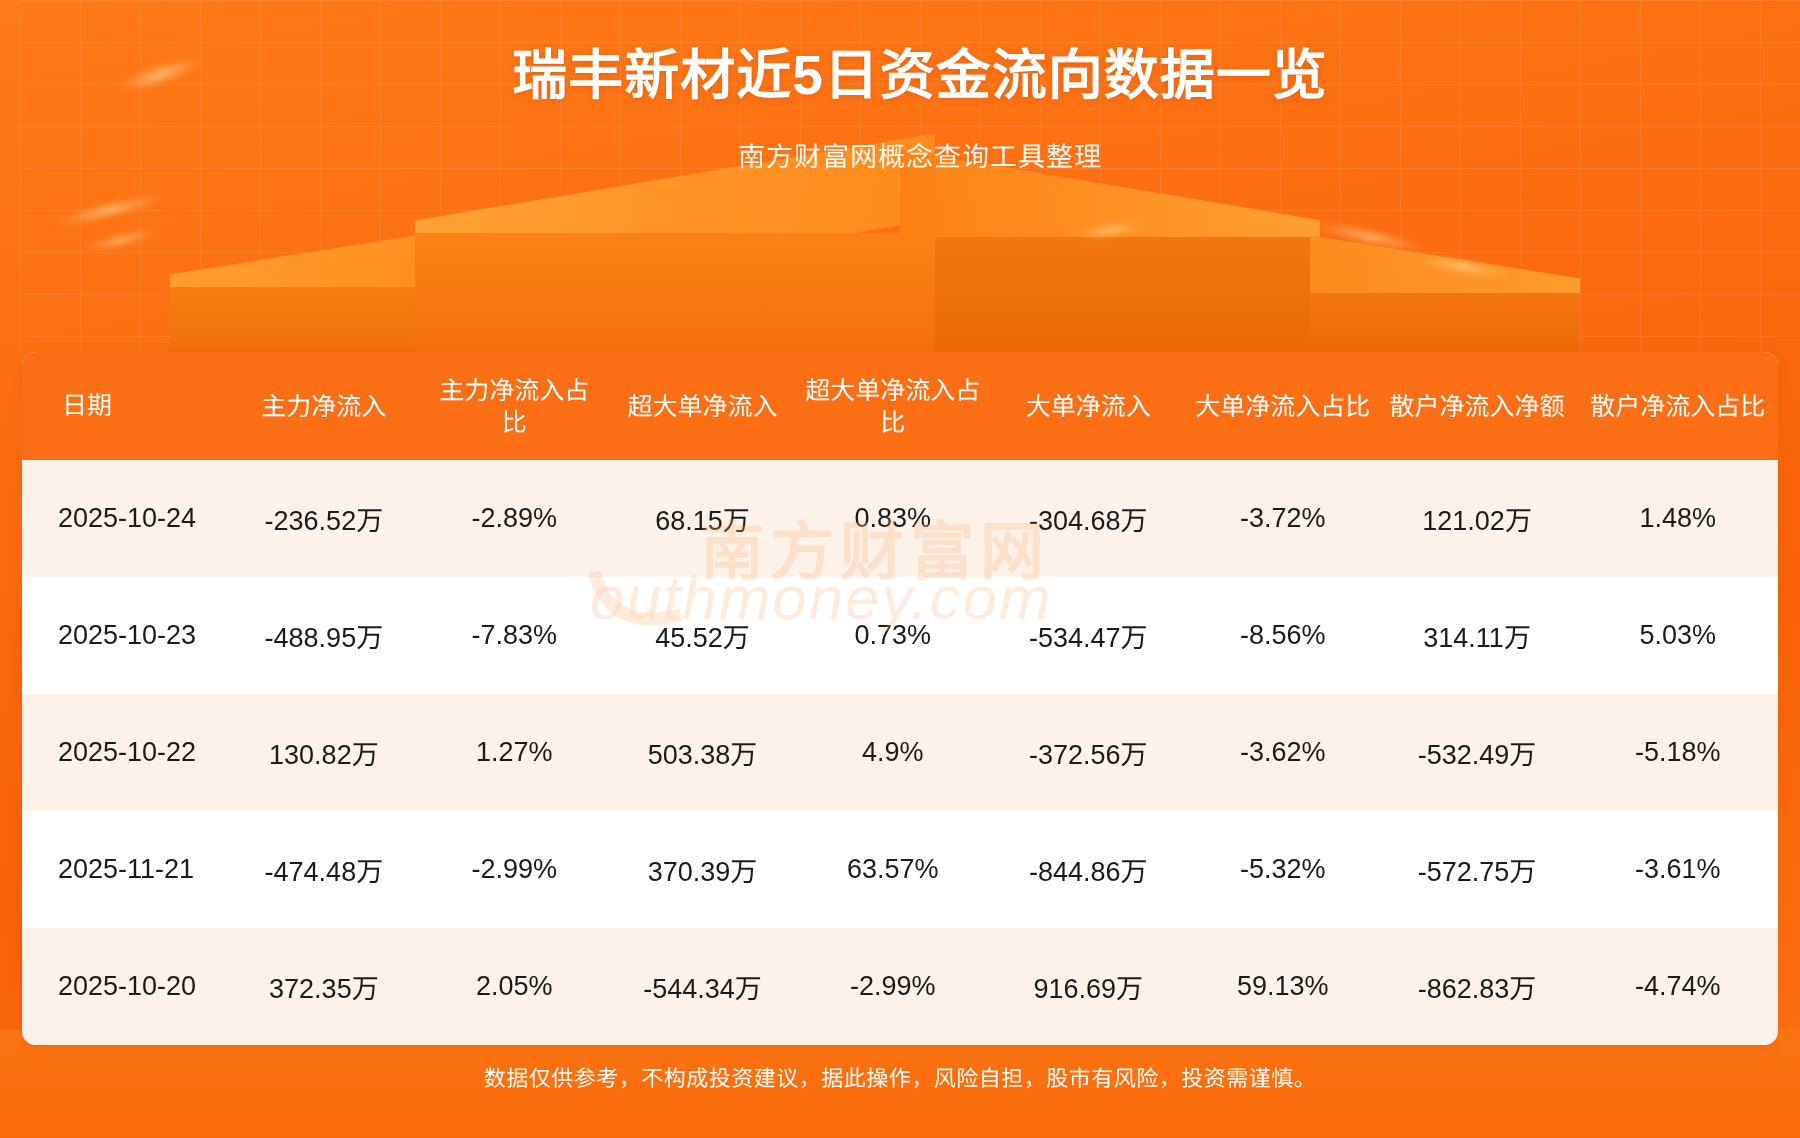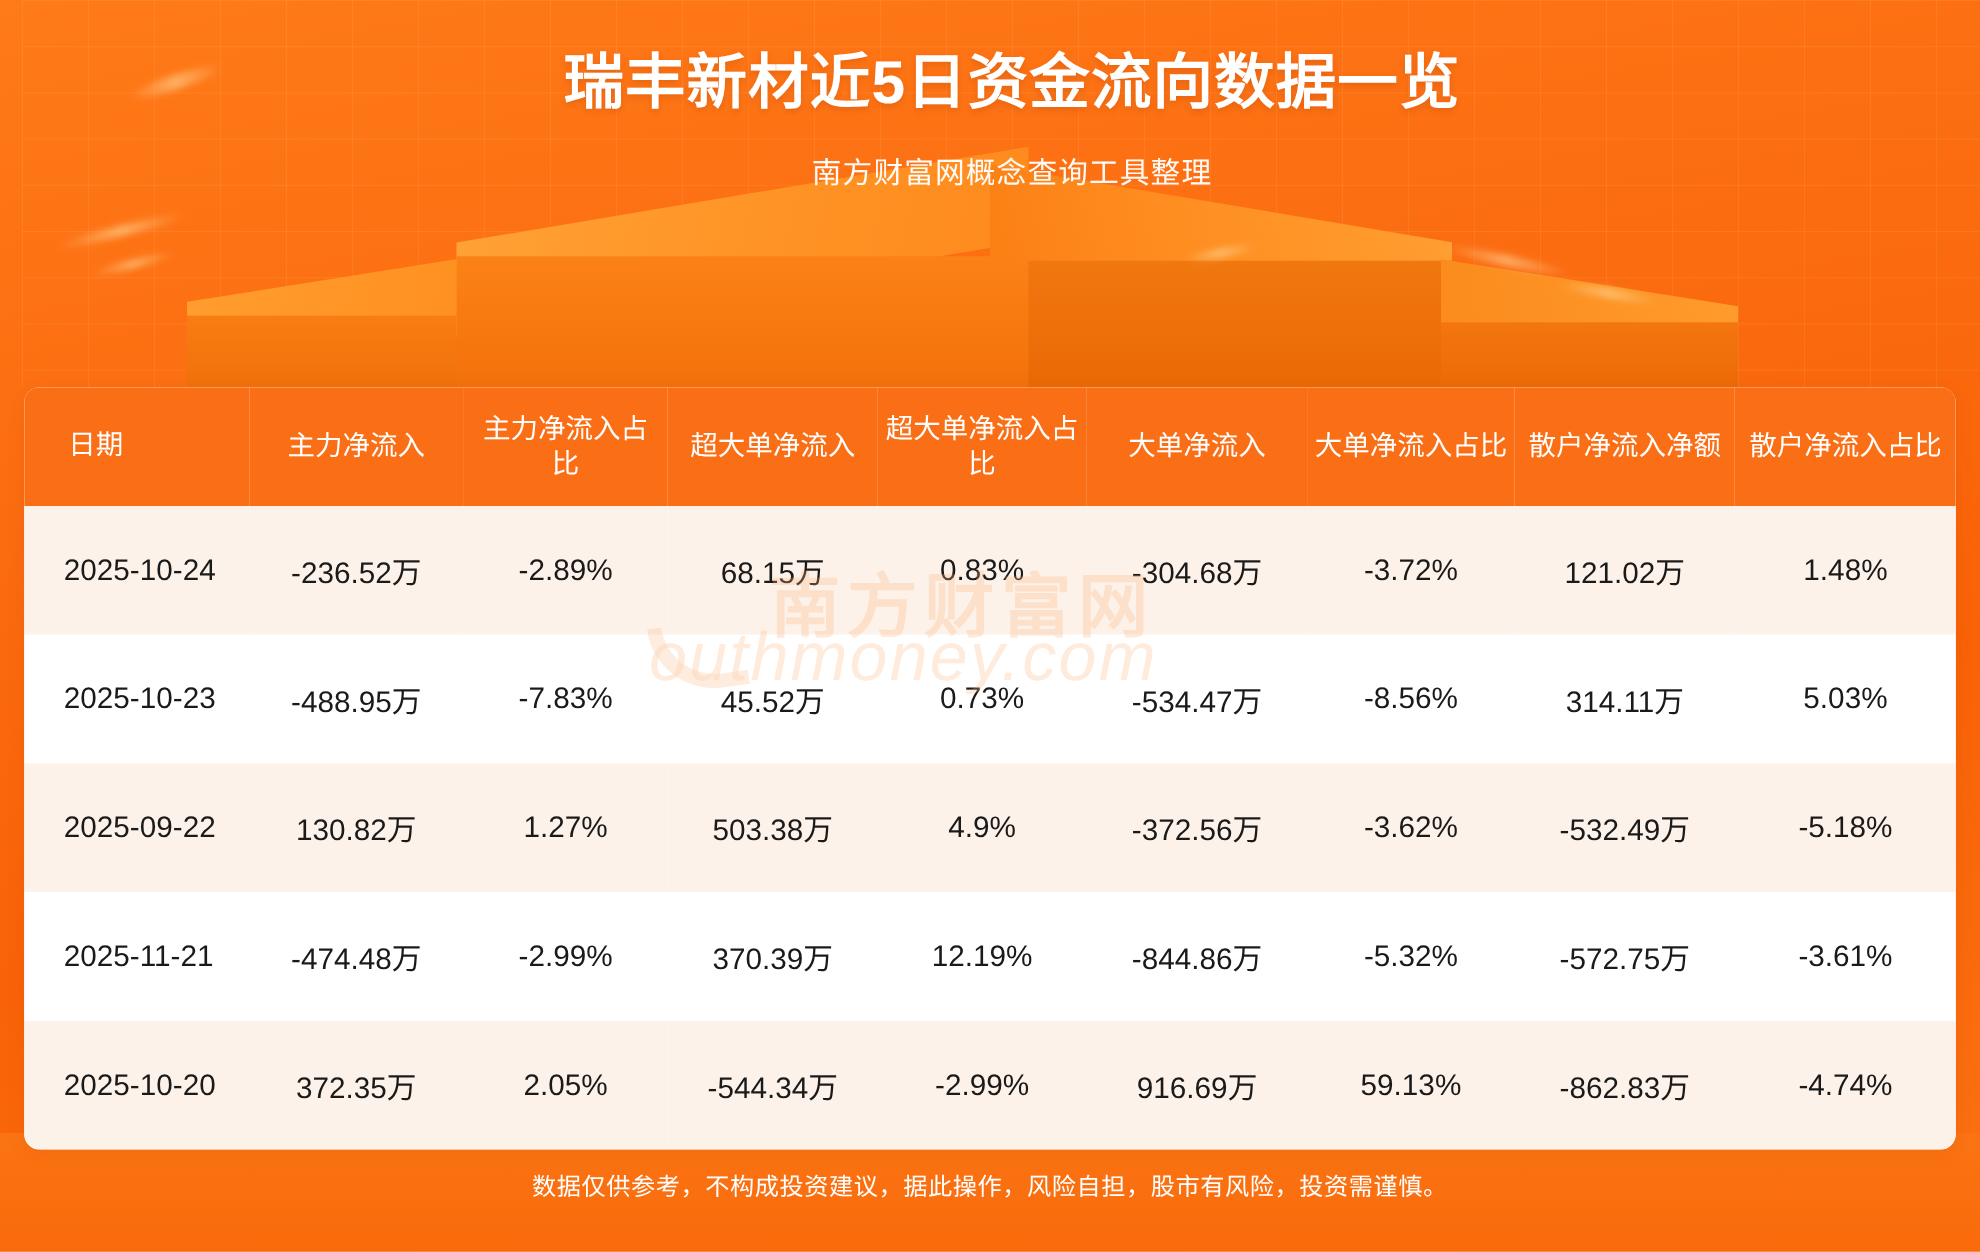--- a/index.html
+++ b/index.html
@@ -363,36 +363,36 @@
             <td>-488.95万</td>
             <td>-7.83%</td>
             <td>45.52万</td>
             <td>0.73%</td>
             <td>-534.47万</td>
             <td>-8.56%</td>
             <td>314.11万</td>
             <td>5.03%</td>
           </tr>
           <tr class="odd">
-            <td class="col-date">2025-09-22</td>
+            <td class="col-date">2025-10-22</td>
             <td>130.82万</td>
             <td>1.27%</td>
             <td>503.38万</td>
             <td>4.9%</td>
             <td>-372.56万</td>
             <td>-3.62%</td>
             <td>-532.49万</td>
             <td>-5.18%</td>
           </tr>
           <tr class="even">
             <td class="col-date">2025-11-21</td>
             <td>-474.48万</td>
             <td>-2.99%</td>
             <td>370.39万</td>
-            <td>12.19%</td>
+            <td>63.57%</td>
             <td>-844.86万</td>
             <td>-5.32%</td>
             <td>-572.75万</td>
             <td>-3.61%</td>
           </tr>
           <tr class="odd">
             <td class="col-date">2025-10-20</td>
             <td>372.35万</td>
             <td>2.05%</td>
             <td>-544.34万</td>

